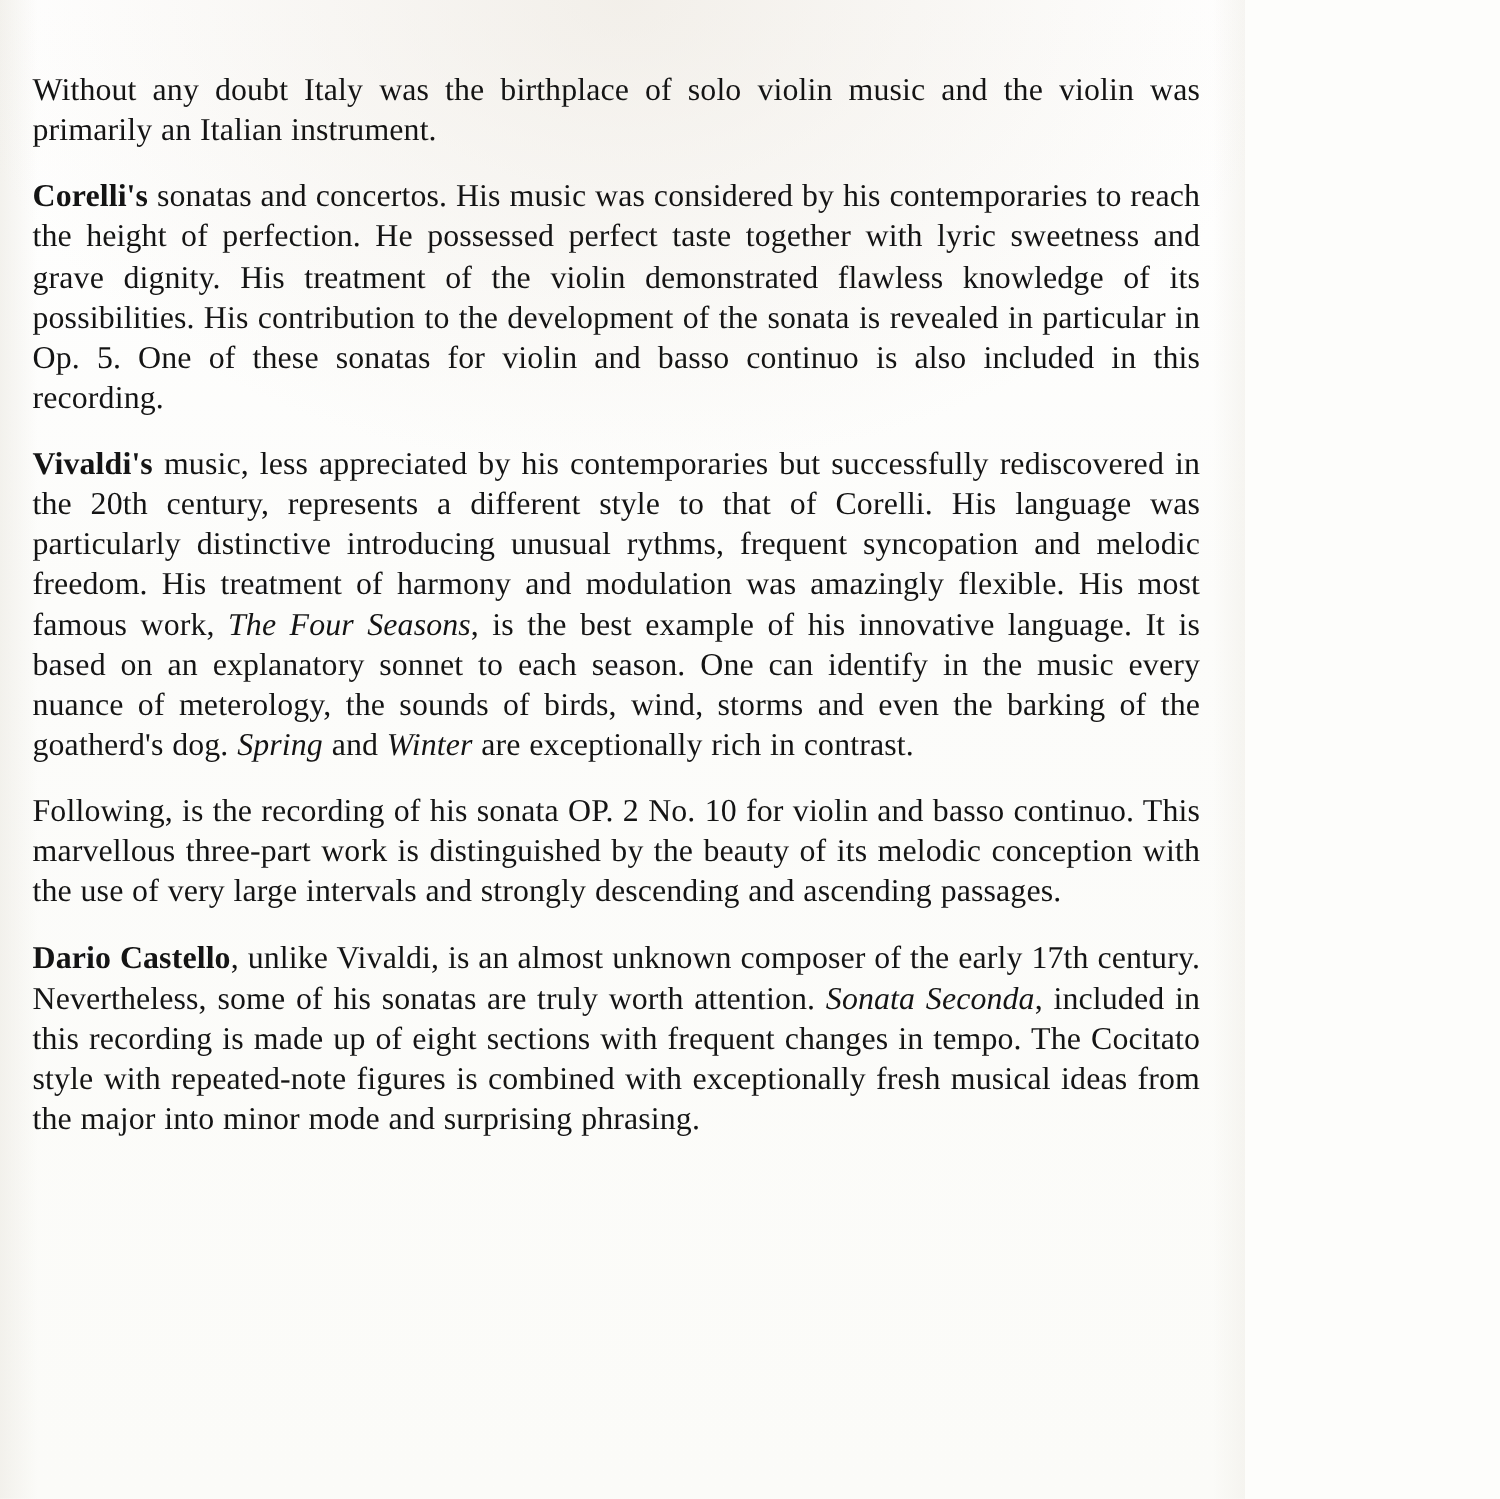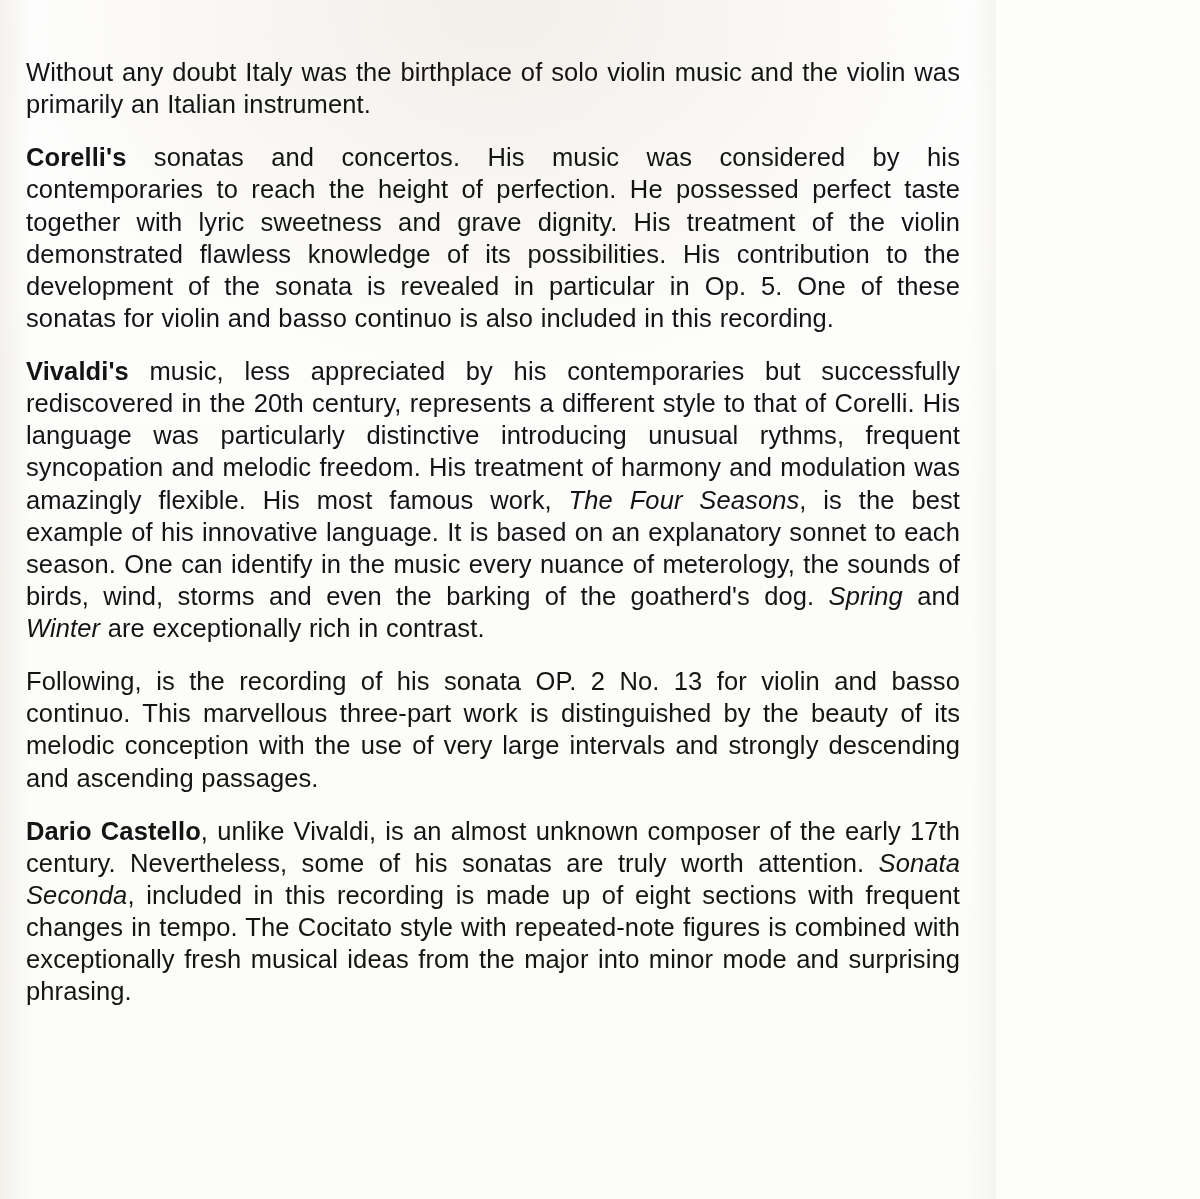--- a/index.html
+++ b/index.html
@@ -16,20 +16,21 @@
   }
   
   .page {
     position: relative;
     width: 996px;
     height: 1199px;
     box-sizing: border-box;
     padding: 56px 36px 10px 26px;
     background:
       linear-gradient(180deg, #ffffff 0%, #fcfcfa 40%, #fbfbf8 100%);
+    font-family: Liberation Serif, serif;
   }
   .page::before {
     
     content: "";
     position: absolute;
     inset: 0;
     pointer-events: none;
     background:
       radial-gradient(120% 70% at 50% 0%, rgba(232,226,216,0.55) 0%, rgba(255,255,255,0) 45%),
       linear-gradient(90deg, rgba(238,236,230,0.7) 0px, rgba(255,255,255,0) 30px),
@@ -72,21 +73,21 @@
 
     <p class="para">
       <b>Corelli's</b><span> sonatas and concertos. His music was considered by his contemporaries to reach the height of perfection. He possessed perfect taste together with lyric sweetness and grave dignity.  His treatment of the violin demonstrated flawless knowledge of its possibilities. His contribution to the development of the sonata is revealed in particular in Op. 5. One of these sonatas for violin and basso continuo is also included in this recording.</span>
     </p>
 
     <p class="para">
       <b>Vivaldi's</b><span> music, less appreciated by his contemporaries but successfully rediscovered in the 20th century, represents a different style to that of Corelli. His language was particularly distinctive introducing unusual rythms, frequent syncopation and melodic freedom. His treatment of harmony and modulation was amazingly flexible. His most famous work, </span><i>The Four Seasons</i><span>, is the best example of his innovative language. It is based on an explanatory sonnet to each season. One can identify in the music every nuance of meterology, the sounds of birds, wind, storms and even the barking of the goatherd's dog. </span><i>Spring</i><span> and </span><i>Winter</i><span> are exceptionally rich in contrast.</span>
     </p>
 
     <p class="para">
-      <span>Following, is the recording of his sonata OP. 2 No. 13 for violin and basso continuo. This marvellous three-part work is distinguished by the beauty of its melodic conception with the use of very large intervals and strongly descending and ascending passages.</span>
+      <span>Following, is the recording of his sonata OP. 2 No. 10 for violin and basso continuo. This marvellous three-part work is distinguished by the beauty of its melodic conception with the use of very large intervals and strongly descending and ascending passages.</span>
     </p>
 
     <p class="para">
       <b>Dario Castello</b><span>, unlike Vivaldi, is an almost unknown composer of the early 17th century. Nevertheless, some of his sonatas are truly worth attention. </span><i>Sonata Seconda</i><span>, included in this recording is made up of eight sections with frequent changes in tempo. The Cocitato style with repeated-note figures is combined with exceptionally fresh musical ideas from the major into minor mode and surprising phrasing.</span>
     </p>
 
   </div>
 </div>
 
 </body></html>

